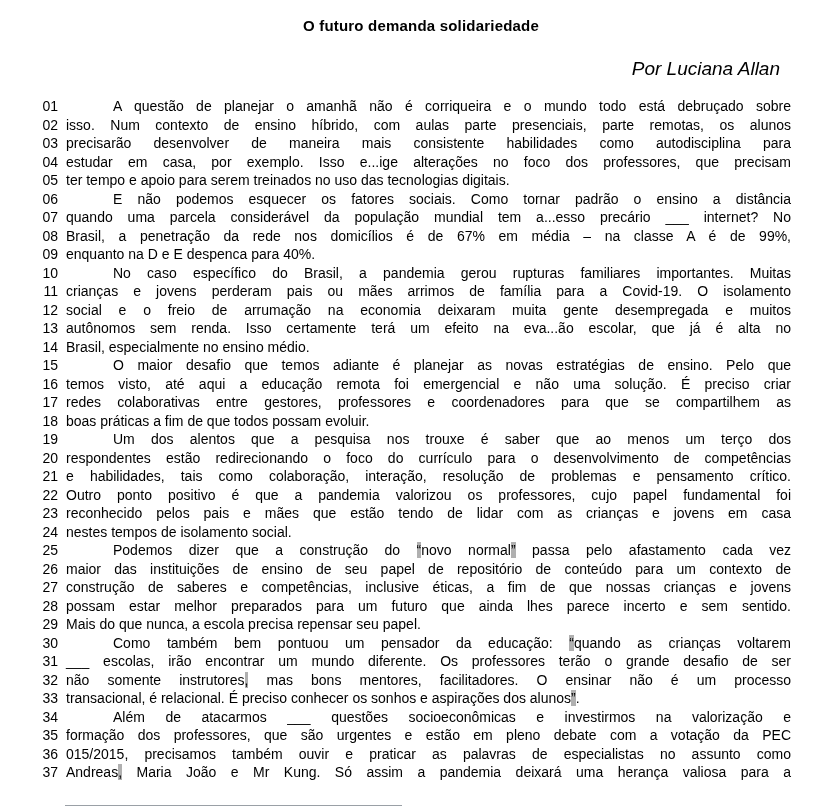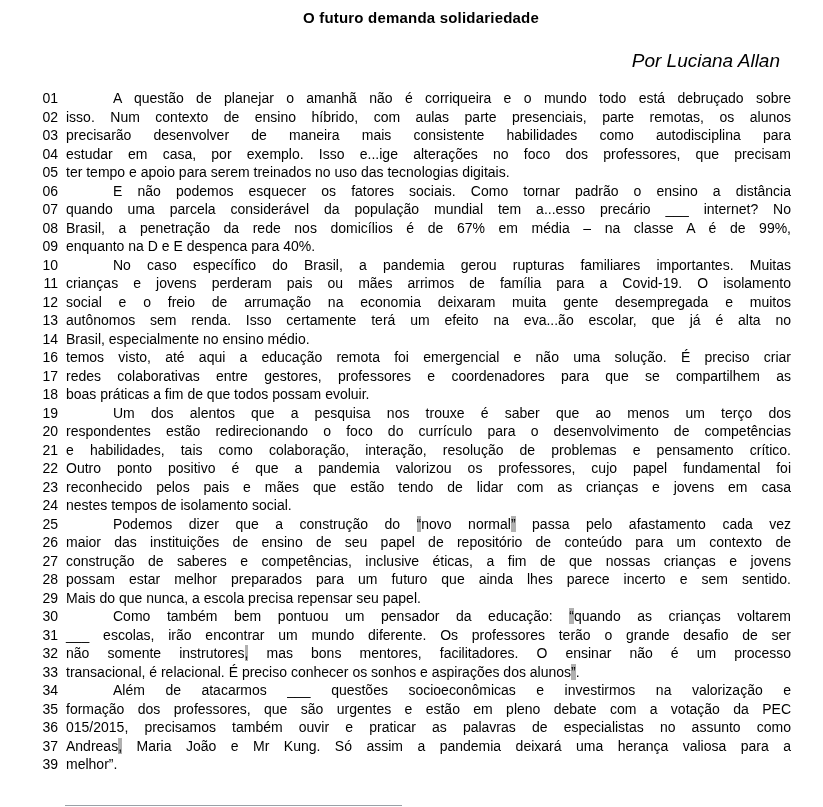--- a/index.html
+++ b/index.html
@@ -10,21 +10,21 @@
     font-family: "Liberation Sans", sans-serif;
   }
   .page {
     position: relative;
     width: 823px;
     height: 807px;
     background: #ffffff;
     overflow: hidden;
   }
   .doc-title {
-    margin: 4px;
+    margin: 12px;
     padding-top: 5px;
     font-size: 15px;
     font-weight: bold;
     text-align: center;
     letter-spacing: 0.2px;
     padding-left: 19px;
   }
   .byline {
     margin-top: 24px;
     padding-right: 43px;
@@ -129,20 +129,24 @@
         <span class="txt">social e o freio de arrumação na economia deixaram muita gente desempregada e muitos</span>
       </div>
       <div class="line just">
         <span class="num">13</span>
         <span class="txt">autônomos sem renda. Isso certamente terá um efeito na eva...ão escolar, que já é alta no</span>
       </div>
       <div class="line">
         <span class="num">14</span>
         <span class="txt">Brasil, especialmente no ensino médio.</span>
       </div>
+      <div class="line just ind">
+        <span class="num">15</span>
+        <span class="txt">O maior desafio que temos adiante é planejar as novas estratégias de ensino. Pelo que</span>
+      </div>
       <div class="line just">
         <span class="num">16</span>
         <span class="txt">temos visto, até aqui a educação remota foi emergencial e não uma solução. É preciso criar</span>
       </div>
       <div class="line just">
         <span class="num">17</span>
         <span class="txt">redes colaborativas entre gestores, professores e coordenadores para que se compartilhem as</span>
       </div>
       <div class="line">
         <span class="num">18</span>
@@ -216,20 +220,16 @@
         <span class="num">35</span>
         <span class="txt">formação dos professores, que são urgentes e estão em pleno debate com a votação da PEC</span>
       </div>
       <div class="line just">
         <span class="num">36</span>
         <span class="txt">015/2015, precisamos também ouvir e praticar as palavras de especialistas no assunto como</span>
       </div>
       <div class="line just">
         <span class="num">37</span>
         <span class="txt">Andreas<span class="hl" style="background: rgb(176, 176, 176);">,</span> Maria João e Mr Kung. Só assim a pandemia deixará uma herança valiosa para a</span>
-      </div>
-      <div class="line">
-        <span class="num">39</span>
-        <span class="txt">melhor”.</span>
       </div>
     </div>
   <div class="bottom-rule"></div>
 </div>
 
 </body></html>

